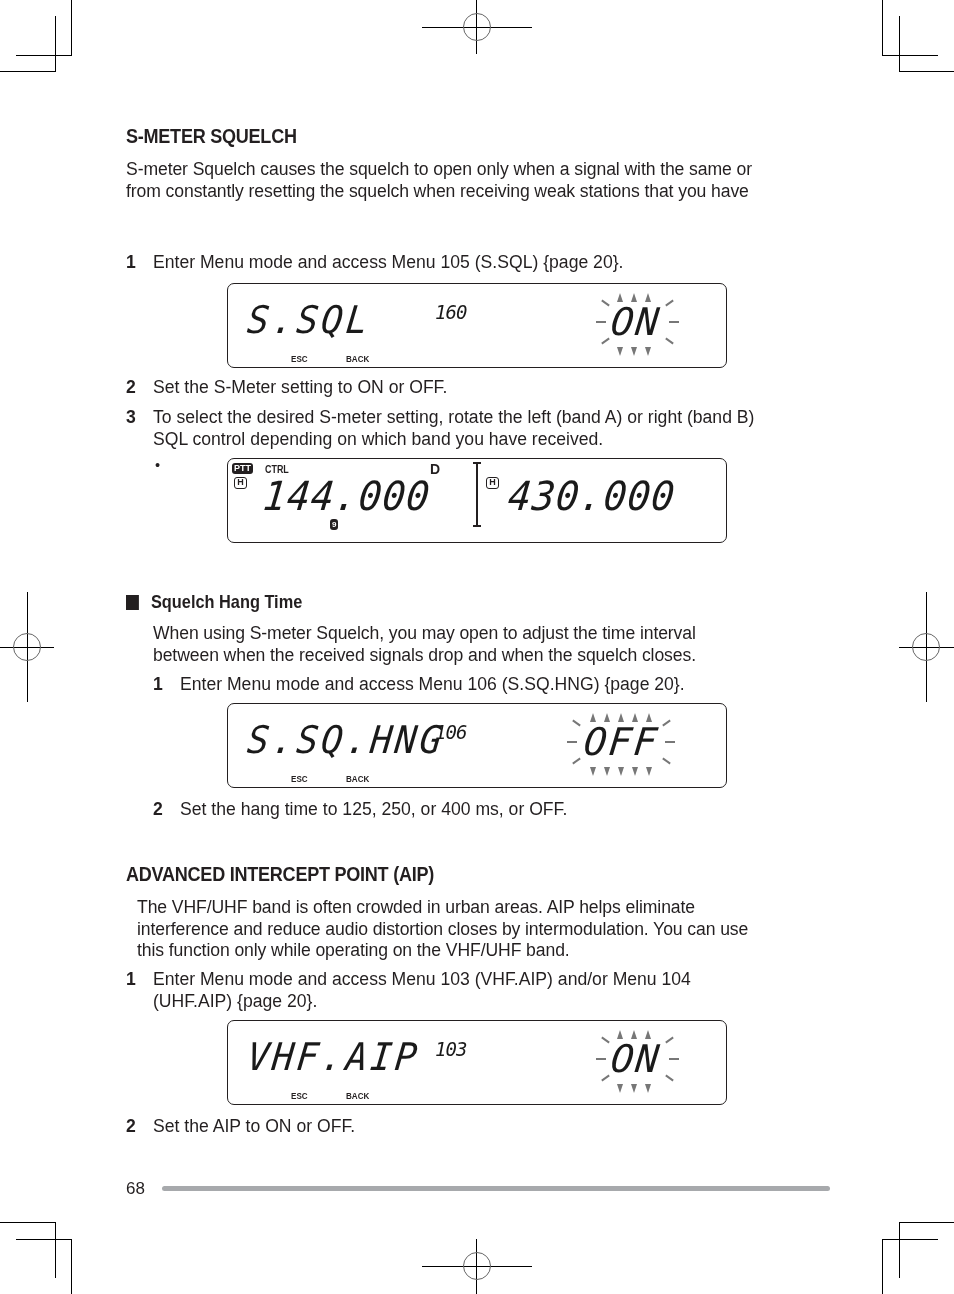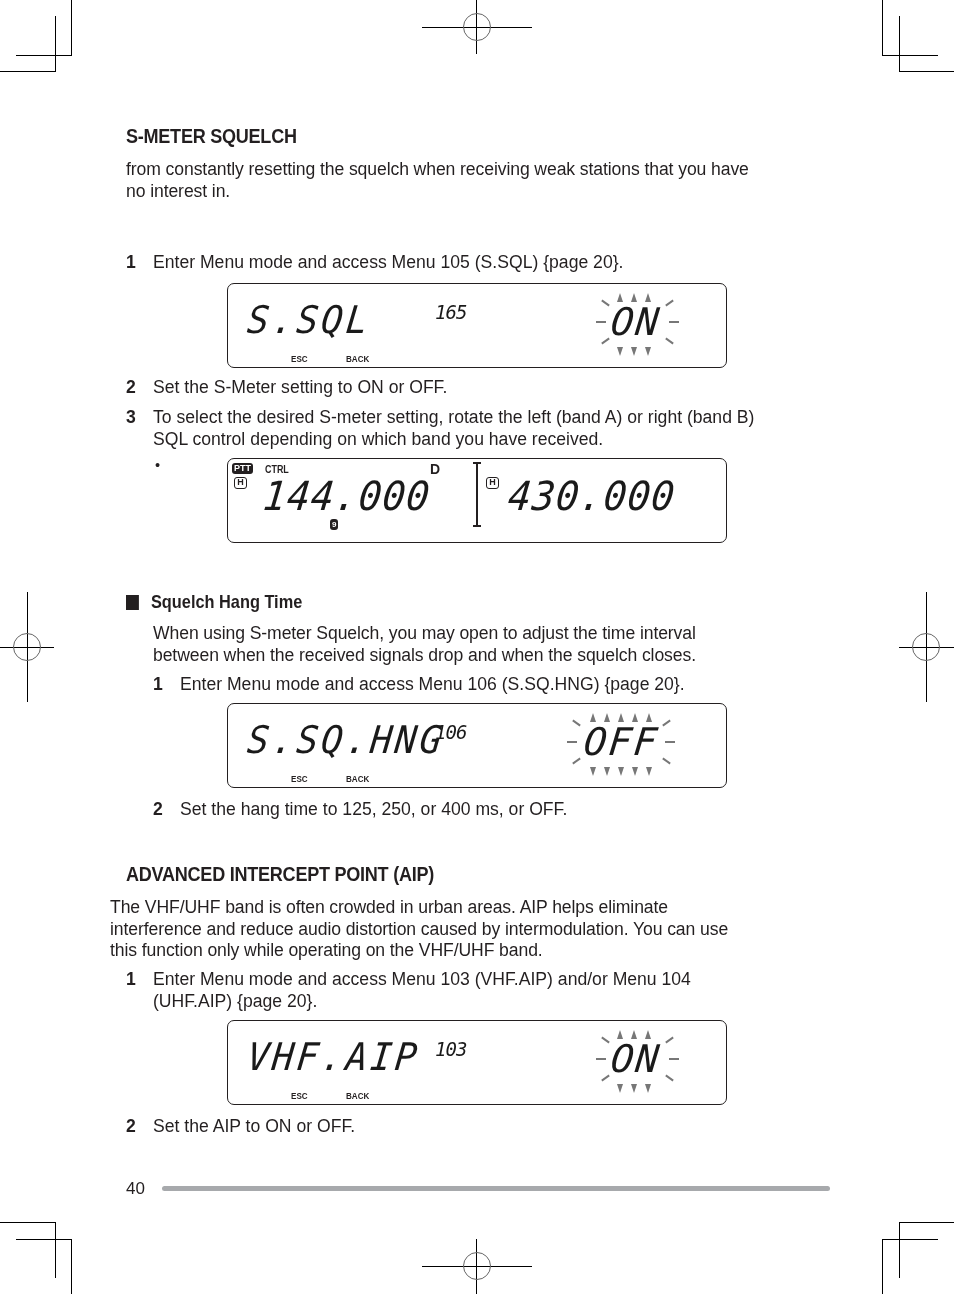--- a/index.html
+++ b/index.html
@@ -113,32 +113,32 @@
   <div class="reg-circle" style="left:13px;top:633px;width:28px;height:28px"></div>
 
   <div class="mark-line" style="left:926px;top:592px;width:1px;height:110px"></div>
   <div class="mark-line" style="left:899px;top:647px;width:55px;height:1px"></div>
   <div class="reg-circle" style="left:912px;top:633px;width:28px;height:28px"></div>
 </div>
 
 <div class="h1" style="top:124px">S-METER SQUELCH</div>
 
 <div class="para" style="left:126px;top:159px;width:710px">
+  <div>S-meter Squelch causes the squelch to open only when a signal with the same or</div>
   <div>from constantly resetting the squelch when receiving weak stations that you have</div>
-  <div>no interest in.</div>
 </div>
 
 <div class="step" style="left:126px;top:252px;width:710px">
   <span class="num">1</span>
   <span class="txt">Enter Menu mode and access Menu 105 (S.SQL) {page 20}.</span>
 </div>
 
 <div class="lcd" style="top:283px">
   <div class="big" style="left:22px;top:14px">S.SQL</div>
-  <div class="menu-num" style="left:207px;top:17px">165</div>
+  <div class="menu-num" style="left:207px;top:17px">160</div>
   <div class="value-wrap" style="left:365px;top:6px;width:90px;height:66px">
     <div class="tri-up" style="left:24px;top:3px"></div>
     <div class="tri-up" style="left:38px;top:3px"></div>
     <div class="tri-up" style="left:52px;top:3px"></div>
     <div class="tri-dn" style="left:24px;top:57px"></div>
     <div class="tri-dn" style="left:38px;top:57px"></div>
     <div class="tri-dn" style="left:52px;top:57px"></div>
     <div class="ray" style="left:3px;top:31px;width:10px;height:2px"></div>
     <div class="ray" style="left:76px;top:31px;width:10px;height:2px"></div>
     <div class="ray" style="left:8px;top:12px;width:9px;height:2px;transform:rotate(35deg)"></div>
@@ -223,23 +223,23 @@
   <div class="soft" style="left:118px">BACK</div>
 </div>
 
 <div class="step" style="left:153px;top:799px;width:680px">
   <span class="num">2</span>
   <span class="txt">Set the hang time to 125, 250, or 400 ms, or OFF.</span>
 </div>
 
 <div class="h1" style="top:862px">ADVANCED INTERCEPT POINT (AIP)</div>
 
-<div class="para" style="left:110px;top:897px;width:710px">
+<div class="para" style="left:137px;top:897px;width:710px">
   <div>The VHF/UHF band is often crowded in urban areas.  AIP helps eliminate</div>
-  <div>interference and reduce audio distortion caused by intermodulation.  You can use</div>
+  <div>interference and reduce audio distortion closes by intermodulation.  You can use</div>
   <div>this function only while operating on the VHF/UHF band.</div>
 </div>
 
 <div class="step" style="left:126px;top:969px;width:710px">
   <span class="num">1</span>
   <span class="txt">
     <div>Enter Menu mode and access Menu 103 (VHF.AIP) and/or Menu 104</div>
     <div>(UHF.AIP) {page 20}.</div>
   </span>
 </div>
@@ -264,14 +264,14 @@
   </div>
   <div class="soft" style="left:63px">ESC</div>
   <div class="soft" style="left:118px">BACK</div>
 </div>
 
 <div class="step" style="left:126px;top:1116px;width:710px">
   <span class="num">2</span>
   <span class="txt">Set the AIP to ON or OFF.</span>
 </div>
 
-<div class="page-num">40</div>
+<div class="page-num">68</div>
 <div class="footer-bar"></div>
 
 </body></html>

